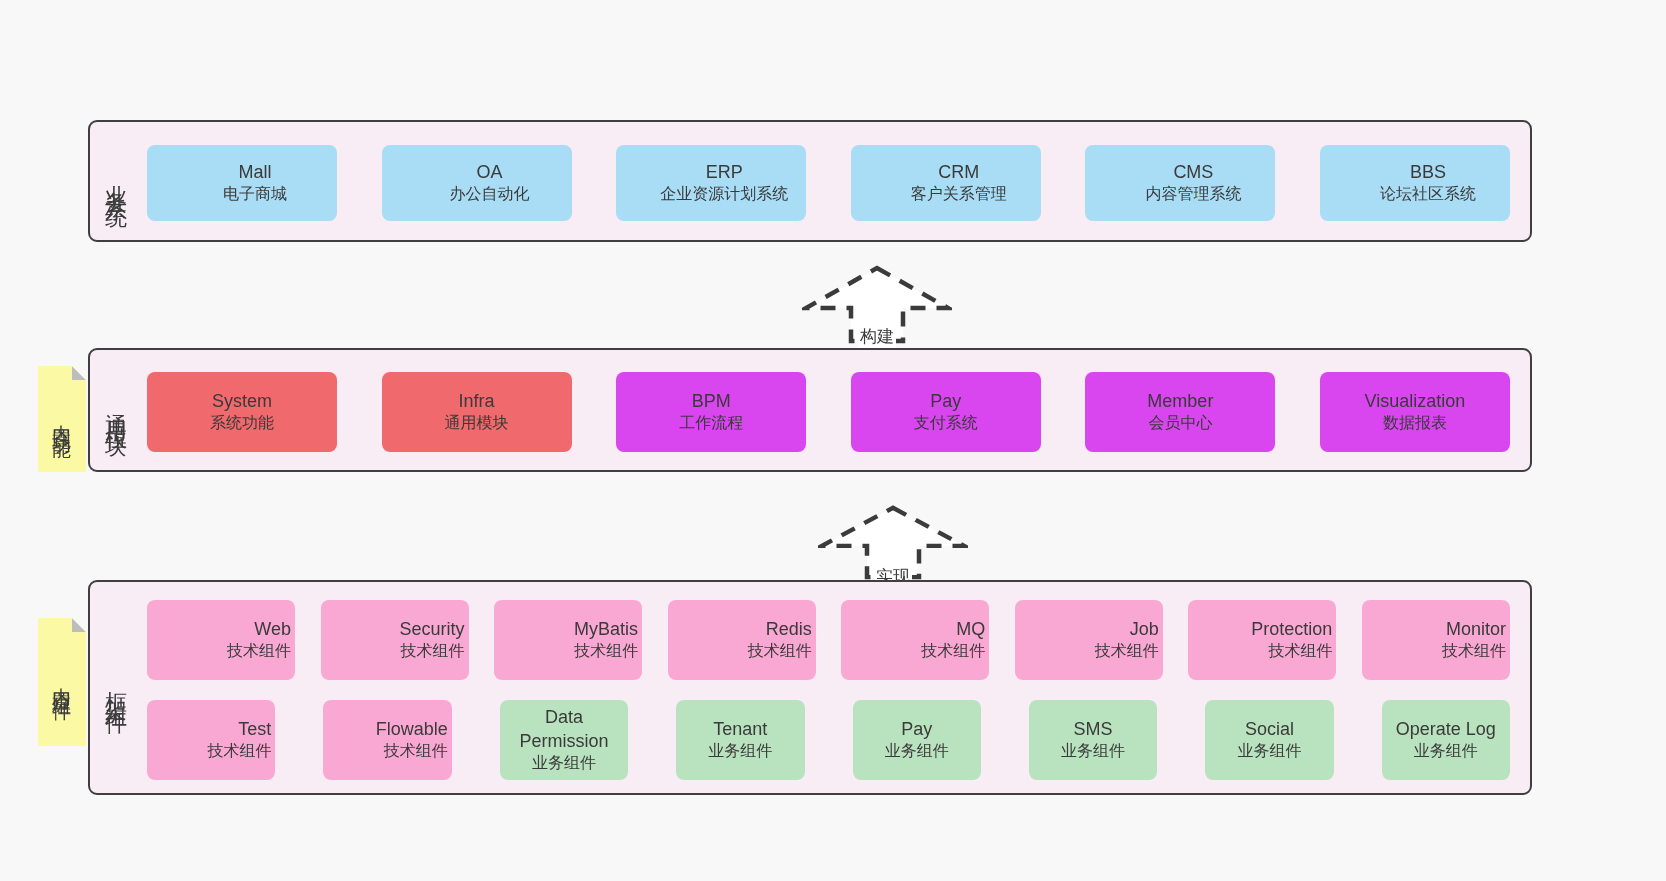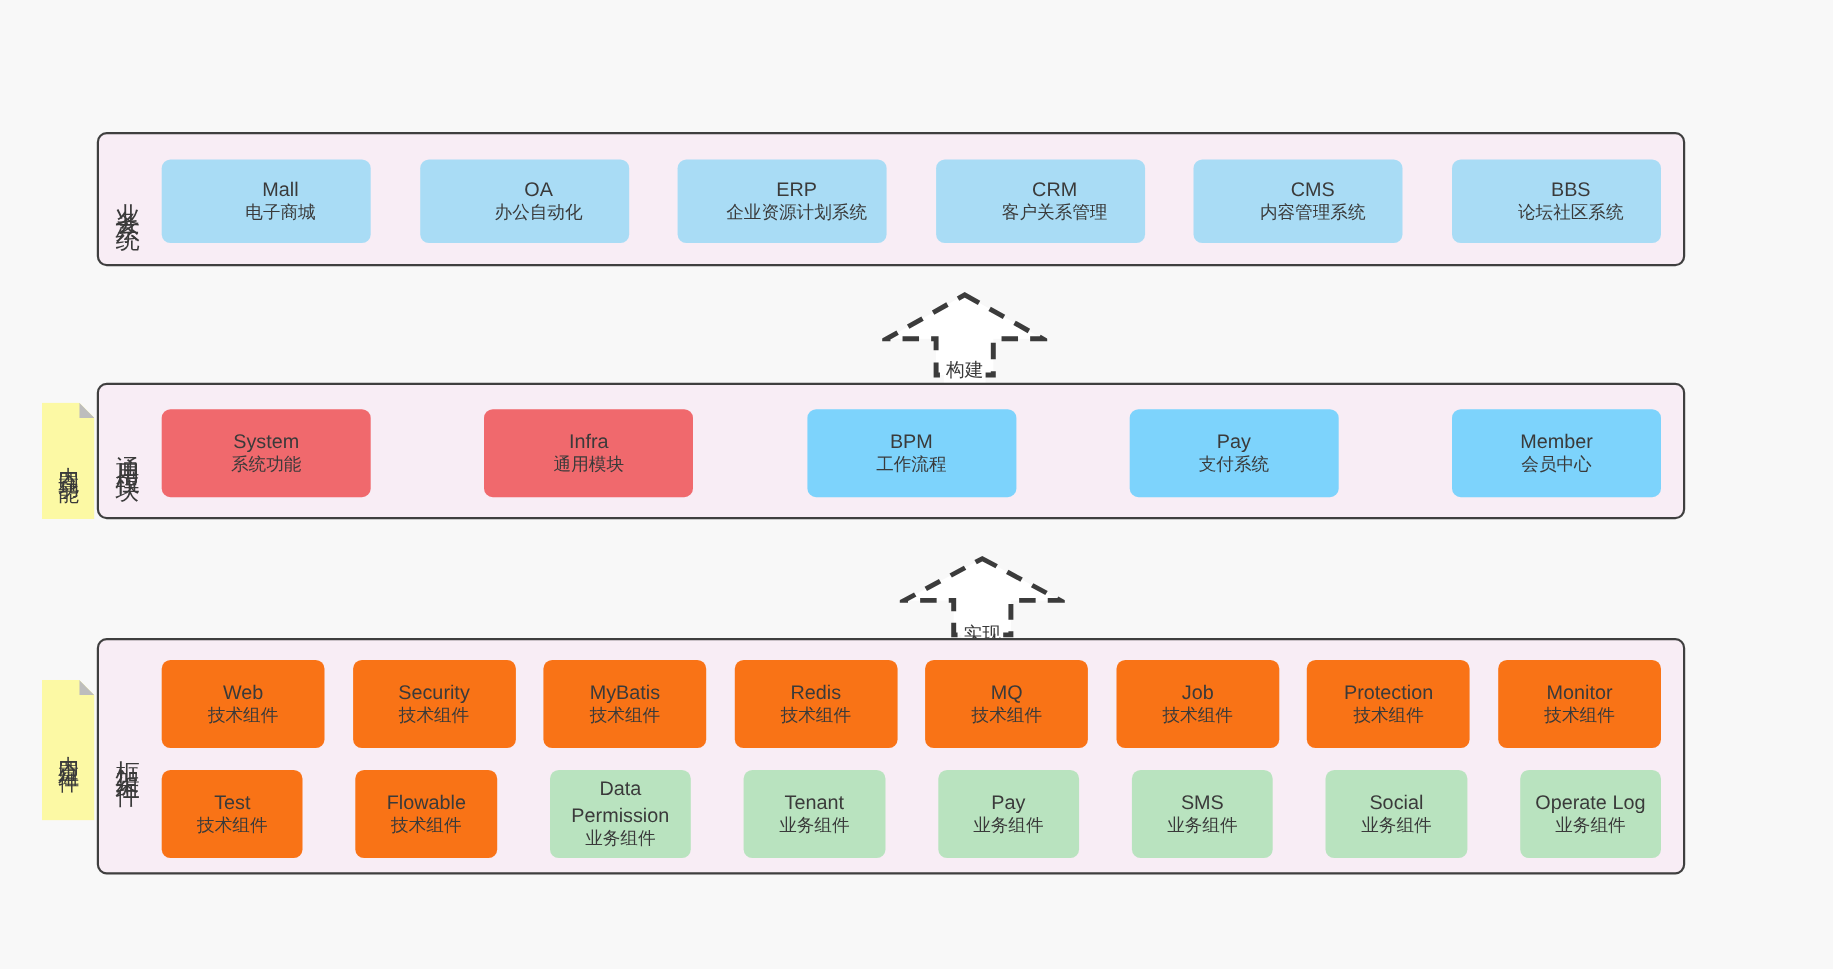--- a/index.html
+++ b/index.html
@@ -51,22 +51,22 @@
     padding:2px 4px;
   }
   .box .bn{font-size:18px;line-height:1.3;}
   .box .bd{font-size:16px;line-height:1.3;}
   .w190{width:190px;height:76px;padding-left:30px;}
   .w190h80{width:190px;height:80px;}
   .w148{width:148px;height:80px;}
 
   .blue{background:#a9dcf5;}
   .red{background:#f0696d;}
-  .pink{background:#7dd3fc;}
-  .green{background:#f97316;}
+  .pink{background:#d946ef;}
+  .green{background:#f9a8d4;align-items:flex-end;}
   .light-green{background:#b9e3bf;}
 
   
   .tag{
     position:absolute;left:38px;width:48px;
     background:#fcf9a4;
     display:flex;align-items:center;justify-content:center;
     clip-path:polygon(0 0, calc(100% - 14px) 0, 100% 14px, 100% 100%, 0 100%);
     box-sizing:border-box;
   }
@@ -159,20 +159,24 @@
         <span class="bd">工作流程</span>
       </div>
       <div class="box pink w190h80">
         <span class="bn">Pay</span>
         <span class="bd">支付系统</span>
       </div>
       <div class="box pink w190h80">
         <span class="bn">Member</span>
         <span class="bd">会员中心</span>
       </div>
+      <div class="box pink w190h80">
+        <span class="bn">Visualization</span>
+        <span class="bd">数据报表</span>
+      </div>
     </div>
   </section>
 
   <div class="arrow arrow-impl">
     <svg viewBox="0 0 150 80" preserveAspectRatio="none">
       <polygon points="75,4 146,44 101,44 101,77 49,77 49,44 4,44" fill="#ffffff" stroke="#3b3b3b" stroke-width="4.5" stroke-dasharray="15 11"></polygon>
     </svg>
     <span class="arrow-label">实现</span>
   </div>
 

